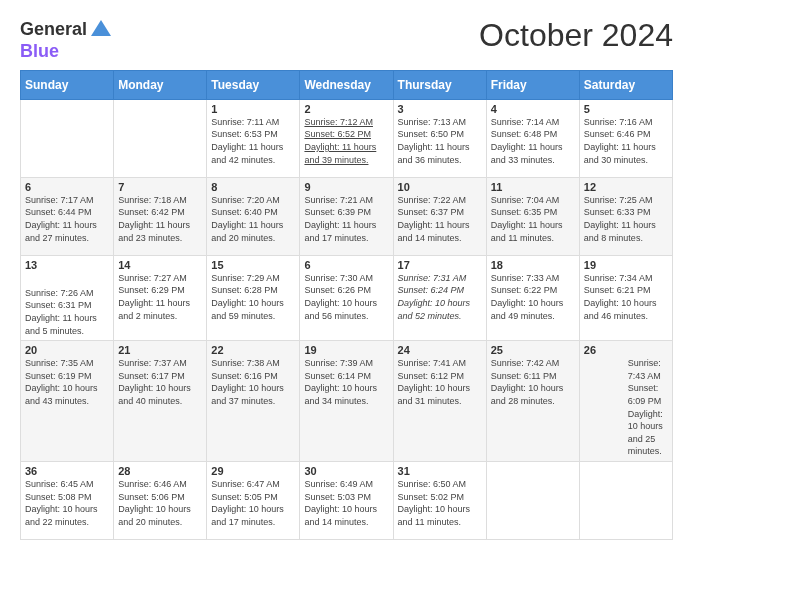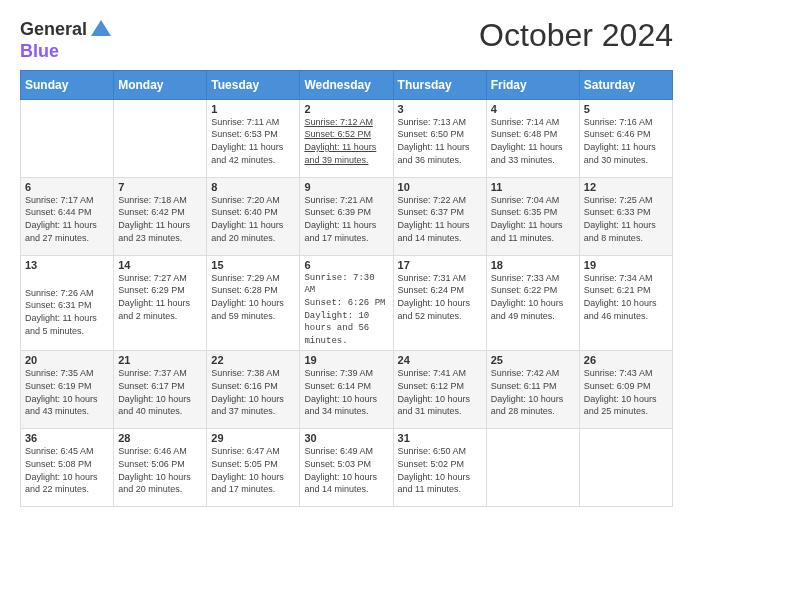--- a/index.html
+++ b/index.html
@@ -217,27 +217,27 @@
 Daylight: 11 hours and 2 minutes.</div>
           </td>
           <td>
             <span class="day-num">15</span>
             <div class="day-detail" style="white-space: pre-line;">Sunrise: 7:29 AM
 Sunset: 6:28 PM
 Daylight: 10 hours and 59 minutes.</div>
           </td>
           <td>
             <span class="day-num">6</span>
-            <div class="day-detail" style="white-space: pre-line; font-family: Liberation Mono, monospace;">Sunrise: 7:30 AM
+            <div class="day-detail" style="white-space: pre-line;">Sunrise: 7:30 AM
 Sunset: 6:26 PM
 Daylight: 10 hours and 56 minutes.</div>
           </td>
           <td>
             <span class="day-num">17</span>
-            <div class="day-detail" style="white-space: pre-line;">Sunrise: 7:31 AM
+            <div class="day-detail" style="white-space: pre-line; font-style: italic;">Sunrise: 7:31 AM
 Sunset: 6:24 PM
 Daylight: 10 hours and 52 minutes.</div>
           </td>
           <td>
             <span class="day-num">18</span>
             <div class="day-detail" style="white-space: pre-line;">Sunrise: 7:33 AM
 Sunset: 6:22 PM
 Daylight: 10 hours and 49 minutes.</div>
           </td>
           <td>
@@ -279,21 +279,21 @@
 Daylight: 10 hours and 31 minutes.</div>
           </td>
           <td>
             <span class="day-num">25</span>
             <div class="day-detail" style="white-space: pre-line;">Sunrise: 7:42 AM
 Sunset: 6:11 PM
 Daylight: 10 hours and 28 minutes.</div>
           </td>
           <td>
             <span class="day-num">26</span>
-            <div class="day-detail" style="white-space: pre-line;">Sunrise: 7:43 AM
+            <div class="day-detail" style="white-space: pre-line; margin-left: 44px;">Sunrise: 7:43 AM
 Sunset: 6:09 PM
 Daylight: 10 hours and 25 minutes.</div>
           </td>
         </tr>
         <tr>
           <td>
             <span class="day-num">36</span>
             <div class="day-detail" style="white-space: pre-line;">Sunrise: 6:45 AM
 Sunset: 5:08 PM
 Daylight: 10 hours and 22 minutes.</div>

